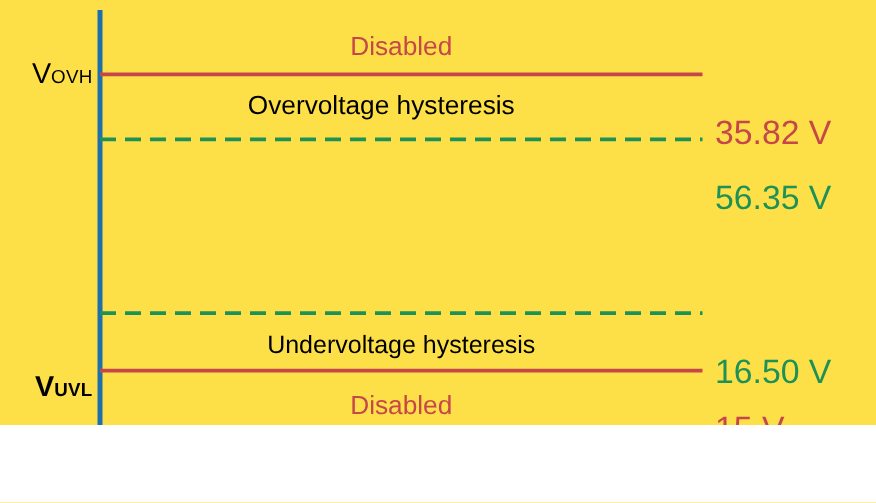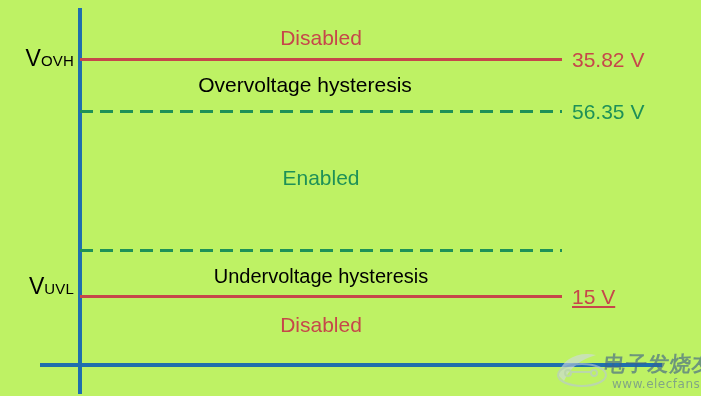--- a/index.html
+++ b/index.html
@@ -3,22 +3,22 @@
 <meta charset="utf-8">
 <style>
   html, body {
     margin: 0;
     padding: 0;
     background: #ffffff;
   }
   #diagram {
     position: relative;
     width: 701px;
-    height: 396px;
-    background: #bef264;
+    height: 340px;
+    background: #fde047;
     overflow: hidden;
     font-family: "Liberation Sans", sans-serif;
   }
 
   
   .axis-v {
     position: absolute;
     left: 78px;
     top: 8px;
     width: 4px;
@@ -74,29 +74,30 @@
   }
   .label-holder {
     position: absolute;
     left: 0;
     width: 74px;
     height: 24px;
   }
   .lh-ovh { top: 47px; }
   .lh-ovl { top: 99px; }
   .lh-uvh { top: 238px; }
-  .lh-uvl { top: 275px; }
+  .lh-uvl { top: 298px; font-weight: bold; }
 
   
   .value-label {
     position: absolute;
     left: 572px;
-    font-size: 21px;
+    font-size: 27px;
     line-height: 1;
     white-space: nowrap;
+    margin-top: 44px;
   }
   .val-red { color: #c6474a; }
   .val-green { color: #1e9157; }
   .vl-ovh { top: 49px; }
   .vl-ovl { top: 101px; }
   .vl-uvh { top: 240px; }
   .vl-uvl { top: 286px; text-decoration: underline; }
 
   
   .zone-text {
@@ -200,25 +201,25 @@
     </div>
   </div>
   <div class="label-holder lh-uvl">
     <div class="axis-label">
       <span>V</span><span class="sub">UVL</span>
     </div>
   </div>
 
   <div class="value-label val-red vl-ovh">35.82 V</div>
   <div class="value-label val-green vl-ovl">56.35 V</div>
+  <div class="value-label val-green vl-uvh">16.50 V</div>
   <div class="value-label val-red vl-uvl">15 V</div>
 
   <div class="zone-text zone-disabled-top">Disabled</div>
   <div class="zone-text zone-ov-hyst">Overvoltage hysteresis</div>
-  <div class="zone-text zone-enabled">Enabled</div>
   <div class="zone-text zone-uv-hyst">Undervoltage hysteresis</div>
   <div class="zone-text zone-disabled-bottom">Disabled</div>
 
   <div class="watermark">
     <svg class="wm-swoosh" viewBox="0 0 58 42">
       <path d="M2,26 C6,10 22,2 40,6 C26,10 14,18 8,32 Z" fill="#cfd9e4"></path>
       <ellipse cx="26" cy="26" rx="24" ry="11" fill="none" stroke="#b9c7d6" stroke-width="2"></ellipse>
       <circle cx="12" cy="24" r="3" fill="none" stroke="#b9c7d6" stroke-width="2"></circle>
       <circle cx="38" cy="24" r="3" fill="none" stroke="#b9c7d6" stroke-width="2"></circle>
       <line x1="14" y1="23" x2="36" y2="23" stroke="#b9c7d6" stroke-width="2"></line>

